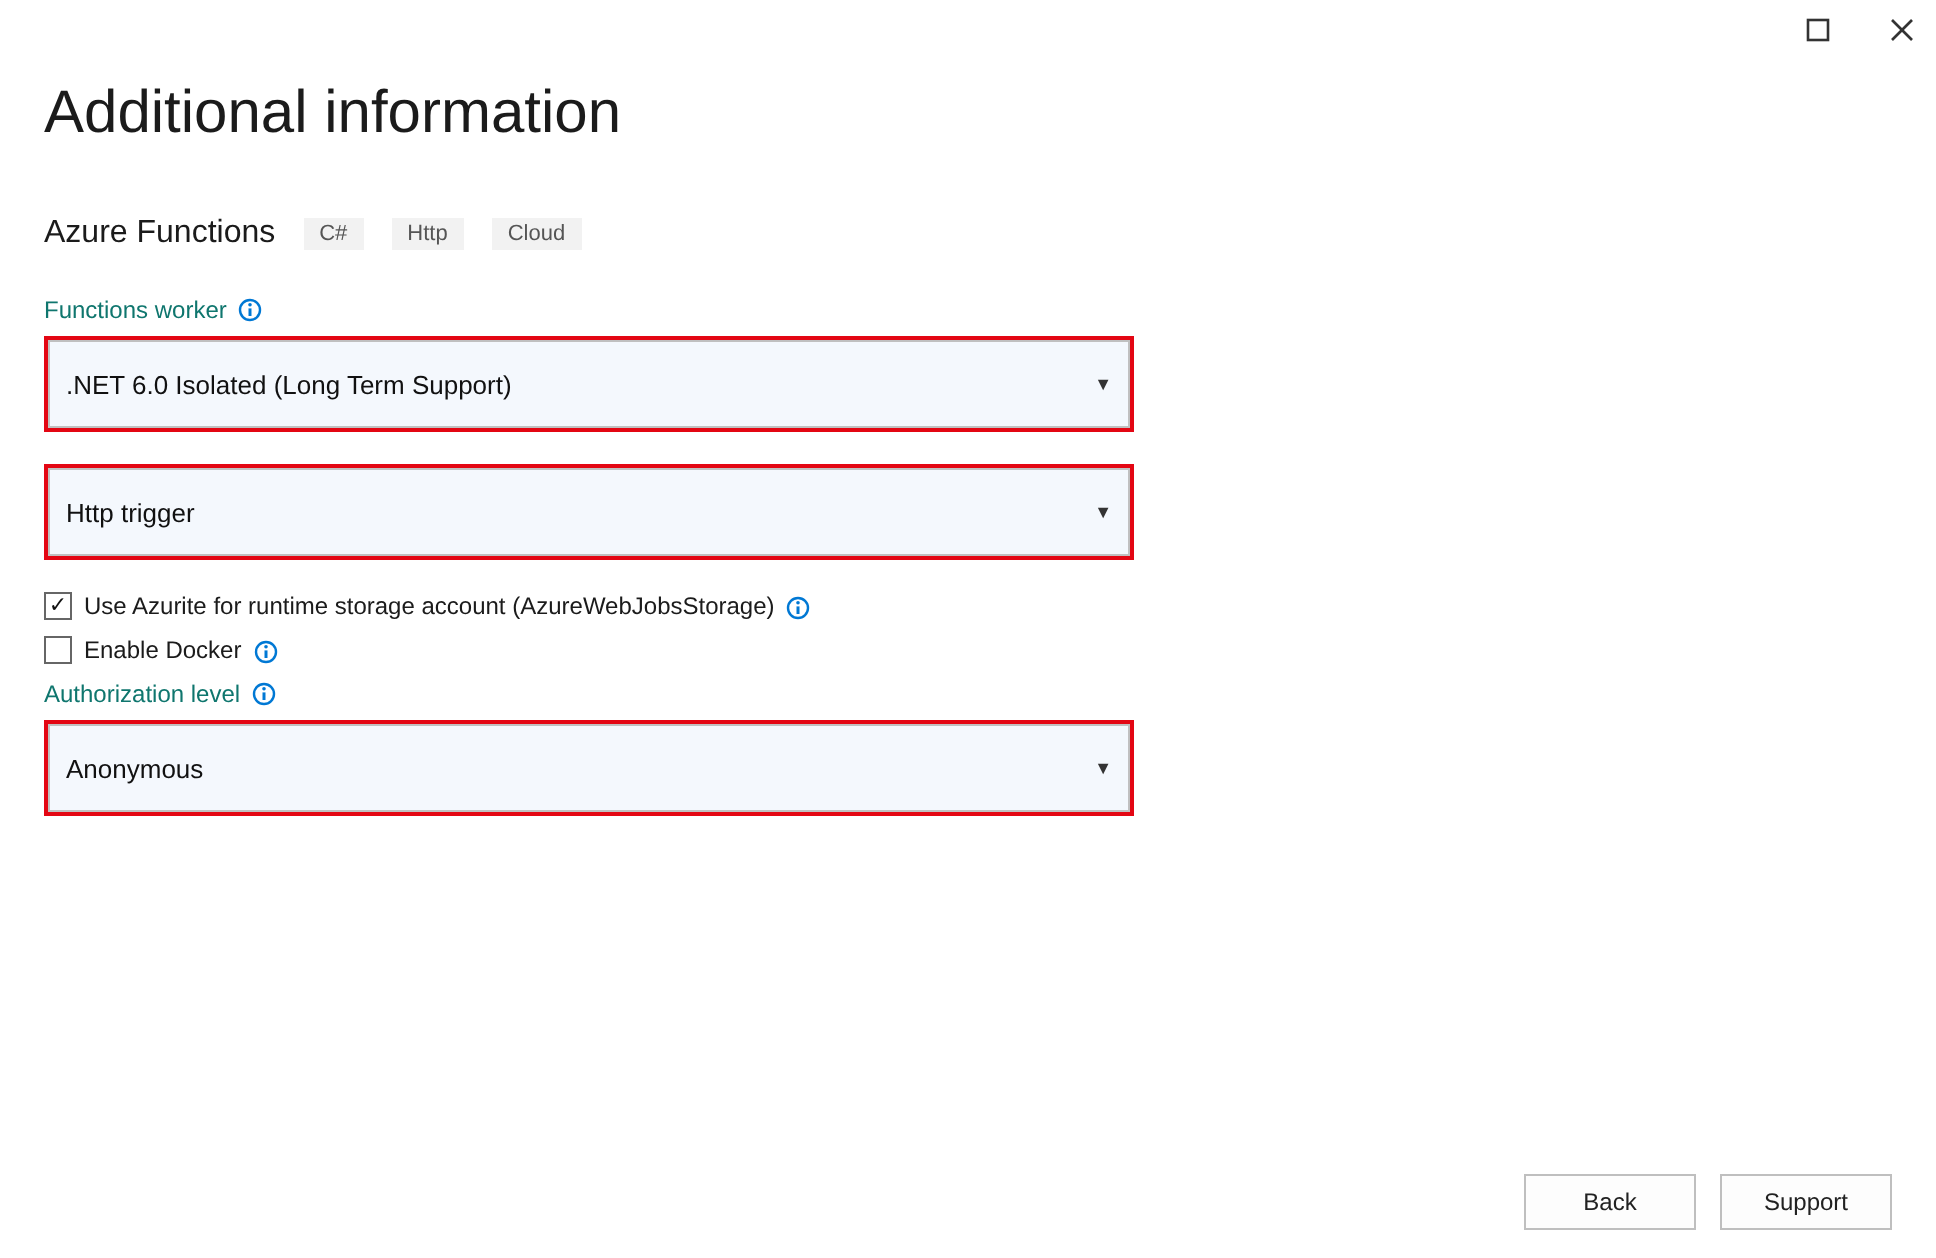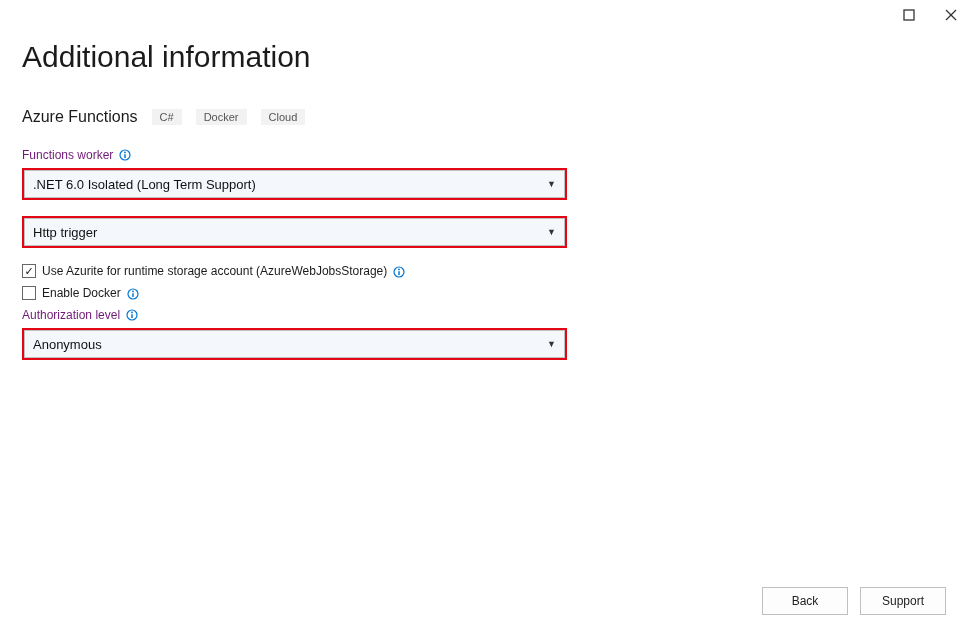--- a/index.html
+++ b/index.html
@@ -50,21 +50,21 @@
     }
     .tag {
       background: #f2f2f2;
       color: #555;
       font-size: 11px;
       padding: 2px 8px;
       border-radius: 0;
     }
     .field-label {
       font-size: 12px;
-      color: #701a75;
+      color: #0f766e;
       display: flex;
       align-items: center;
       gap: 6px;
       margin-bottom: 6px;
     }
     .info-icon {
       width: 12px;
       height: 12px;
       display: inline-flex;
       align-items: center;
@@ -73,21 +73,21 @@
     .info-icon svg {
       display: block;
     }
     .dropdown-wrap {
       border: 2px solid #e30613;
       width: 545px;
       margin-bottom: 16px;
     }
     .dropdown {
       width: 100%;
-      height: 28px;
+      height: 44px;
       background: #f4f8fd;
       border: 1px solid #c0c0c0;
       display: flex;
       align-items: center;
       justify-content: space-between;
       padding: 0 8px;
       font-size: 13px;
       color: #111;
       cursor: pointer;
     }
@@ -157,21 +157,21 @@
     </svg>
   </div>
 </div>
 
 <div class="content">
   <h1 class="title">Additional information</h1>
 
   <div class="subhead">
     <span class="proj">Azure Functions</span>
     <span class="tag">C#</span>
-    <span class="tag">Docker</span>
+    <span class="tag">Http</span>
     <span class="tag">Cloud</span>
   </div>
 
   <div class="field-label">
     <span>Functions worker</span>
     <span class="info-icon">
       <svg width="12" height="12" viewBox="0 0 12 12">
           <circle cx="6" cy="6" r="5" fill="none" stroke="#0078d4" stroke-width="1.2"></circle>
           <line x1="6" y1="5.2" x2="6" y2="9" stroke="#0078d4" stroke-width="1.5"></line>
           <circle cx="6" cy="3.4" r="0.9" fill="#0078d4"></circle>

